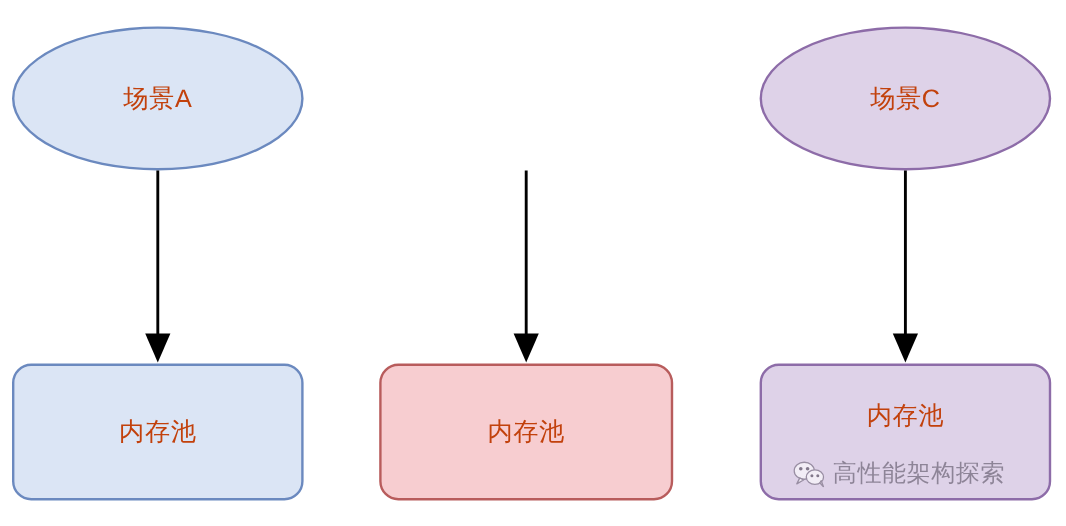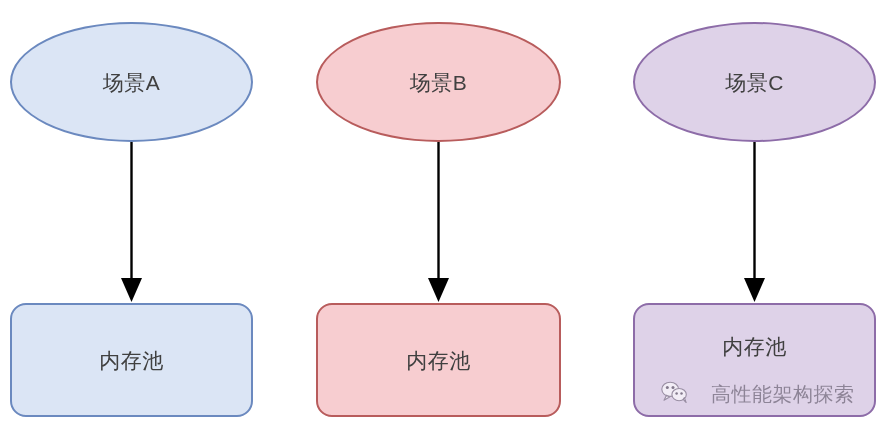--- a/index.html
+++ b/index.html
@@ -48,38 +48,39 @@
     box-sizing: border-box;
     border-radius: 16px;
     border-width: 2px;
     border-style: solid;
     display: flex;
     align-items: center;
     justify-content: center;
   }
   .node-label {
     font-size: 21px;
-    color: #404040;
+    color: #c2410c;
     line-height: 1;
     letter-spacing: 0.5px;
     white-space: nowrap;
     user-select: none;
   }
   .connector {
     position: absolute;
     left: 0;
     top: 138px;
     width: 100%;
     height: 166px;
     pointer-events: none;
   }
   .watermark {
     position: absolute;
     display: flex;
-    gap: 24px;
+    align-items: center;
+    gap: 7px;
     left: 661px;
     top: 381px;
     opacity: 0.62;
   }
   .watermark-text {
     font-size: 20px;
     color: #5d5566;
     white-space: nowrap;
     letter-spacing: 0.5px;
     font-family: "DejaVu Sans", "Liberation Sans", sans-serif;
@@ -102,23 +103,20 @@
     <svg class="connector" viewBox="0 0 243 166" preserveAspectRatio="none">
       <line x1="121.5" y1="4" x2="121.5" y2="148" stroke="#000000" stroke-width="2.4"></line>
       <polygon points="121.5,164 111,140 132,140" fill="#000000"></polygon>
     </svg>
     <div class="node-rect" style="background:#dbe5f5; border-color:#6b89bf;">
       <span class="node-label">内存池</span>
     </div>
   </div>
 
   <div class="column" style="left:316px; width:245px;">
-    <div class="node-ellipse" style="background:#f7cdd0; border-color:#b85c5c;">
-      <span class="node-label">场景B</span>
-    </div>
     <svg class="connector" viewBox="0 0 245 166" preserveAspectRatio="none">
       <line x1="122.5" y1="4" x2="122.5" y2="148" stroke="#000000" stroke-width="2.4"></line>
       <polygon points="122.5,164 112,140 133,140" fill="#000000"></polygon>
     </svg>
     <div class="node-rect" style="background:#f7cdd0; border-color:#b85c5c;">
       <span class="node-label">内存池</span>
     </div>
   </div>
 
   <div class="column" style="left:633px; width:243px;">

